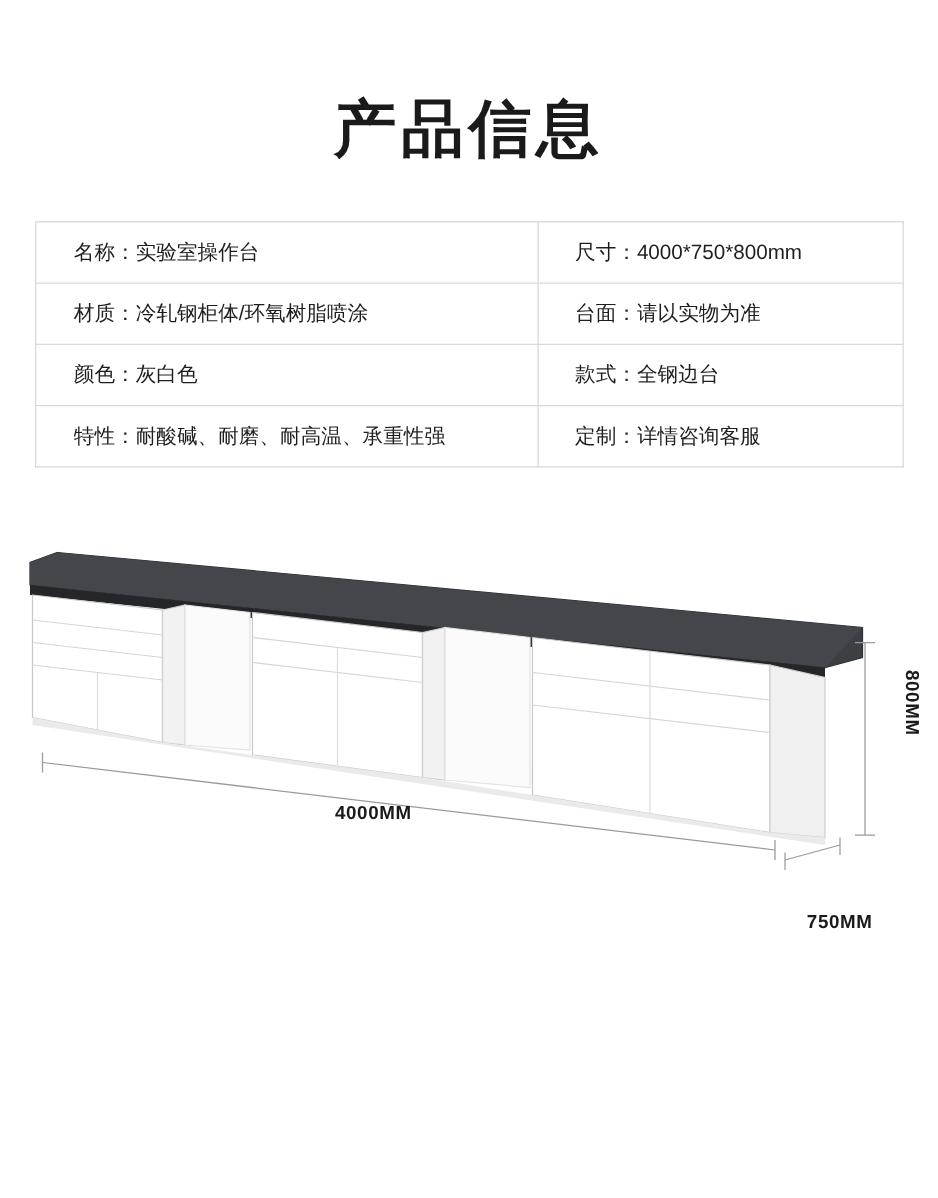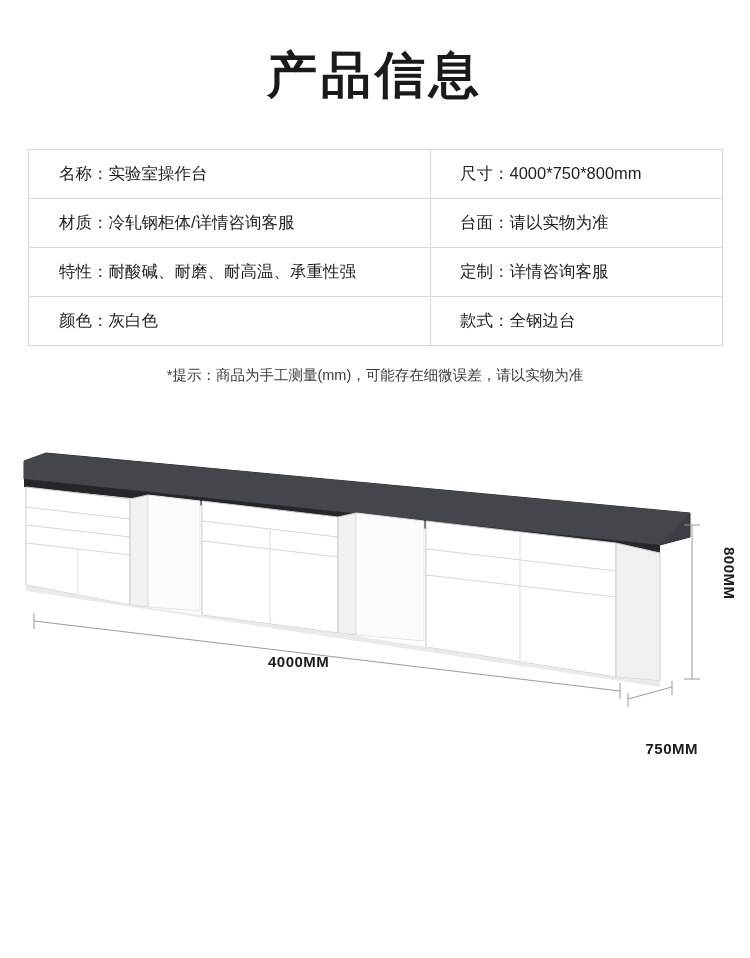--- a/index.html
+++ b/index.html
@@ -12,21 +12,21 @@
     width: 750px;
     height: 958px;
     font-family: "Liberation Sans", sans-serif;
     color: #222222;
     position: relative;
     overflow: hidden;
   }
 
   
   .header {
-    padding-top: 48px;
+    padding-top: 76px;
     text-align: center;
   }
   .main-title {
     font-size: 50px;
     font-weight: bold;
     letter-spacing: 4px;
     color: #1a1a1a;
     line-height: 1.1;
     font-family: "DejaVu Sans", "Liberation Sans", sans-serif;
   }
@@ -109,45 +109,44 @@
       <tr>
         <td class="col-left">
           <span class="label">名称：</span><span class="value">实验室操作台</span>
         </td>
         <td class="col-right">
           <span class="label">尺寸：</span><span class="value">4000*750*800mm</span>
         </td>
       </tr>
       <tr>
         <td class="col-left">
-          <span class="label">材质：</span><span class="value">冷轧钢柜体/详情咨询客服</span>
+          <span class="label">材质：</span><span class="value">冷轧钢柜体/环氧树脂喷涂</span>
         </td>
         <td class="col-right">
           <span class="label">台面：</span><span class="value">请以实物为准</span>
+        </td>
+      </tr>
+      <tr>
+        <td class="col-left">
+          <span class="label">颜色：</span><span class="value">灰白色</span>
+        </td>
+        <td class="col-right">
+          <span class="label">款式：</span><span class="value">全钢边台</span>
         </td>
       </tr>
       <tr>
         <td class="col-left">
           <span class="label">特性：</span><span class="value">耐酸碱、耐磨、耐高温、承重性强</span>
         </td>
         <td class="col-right">
           <span class="label">定制：</span><span class="value">详情咨询客服</span>
         </td>
       </tr>
-      <tr>
-        <td class="col-left">
-          <span class="label">颜色：</span><span class="value">灰白色</span>
-        </td>
-        <td class="col-right">
-          <span class="label">款式：</span><span class="value">全钢边台</span>
-        </td>
-      </tr>
     </tbody>
   </table>
-  <div class="note">*提示：商品为手工测量(mm)，可能存在细微误差，请以实物为准</div>
 </div>
 
 <div class="product-area">
   <svg class="product-svg" viewBox="0 0 750 400">
 
     <polygon points="46,24 690,84 690,108 660,116 24,50 24,32" fill="#3c3f44" stroke="#2e3135" stroke-width="1"></polygon>
     <polygon points="24,32 46,24 690,84 660,116 24,50" fill="#43464b" stroke="none"></polygon>
     <polygon points="24,50 660,116 660,124 24,58" fill="#24262a"></polygon>
 
     <polygon points="26,58 130,70 130,176 26,156" fill="#ffffff" stroke="#c9c9c9" stroke-width="1"></polygon>

